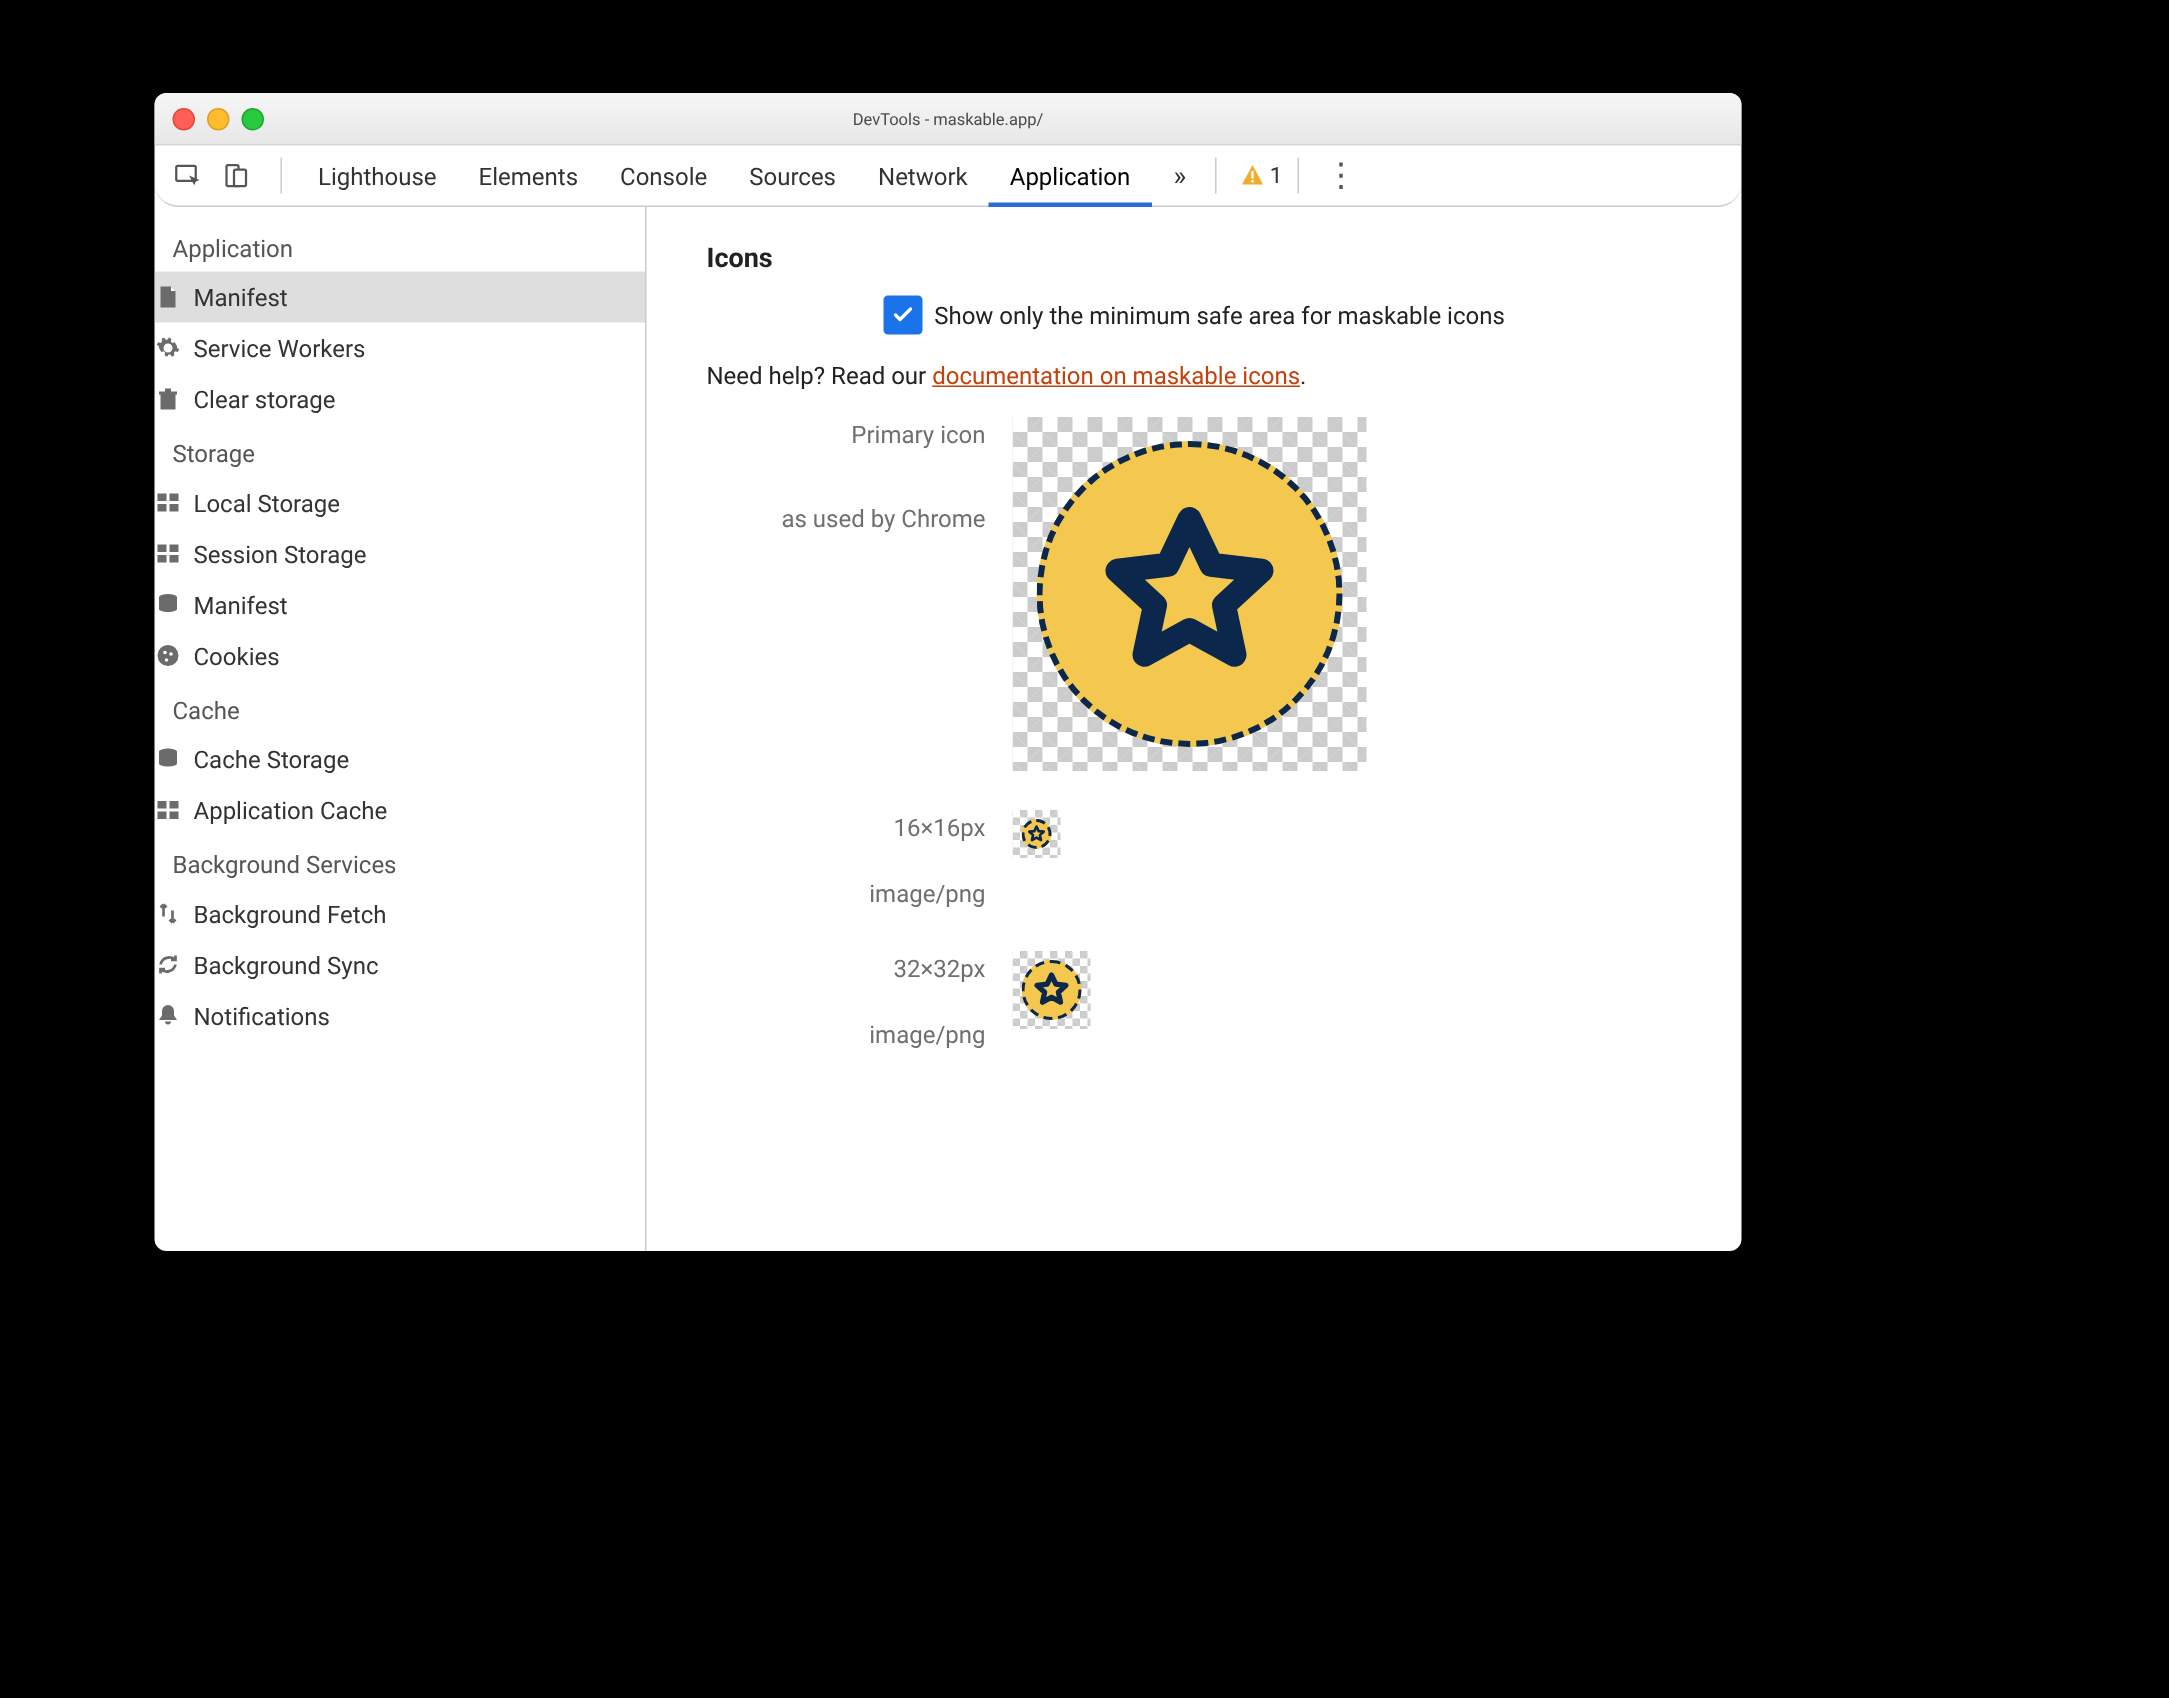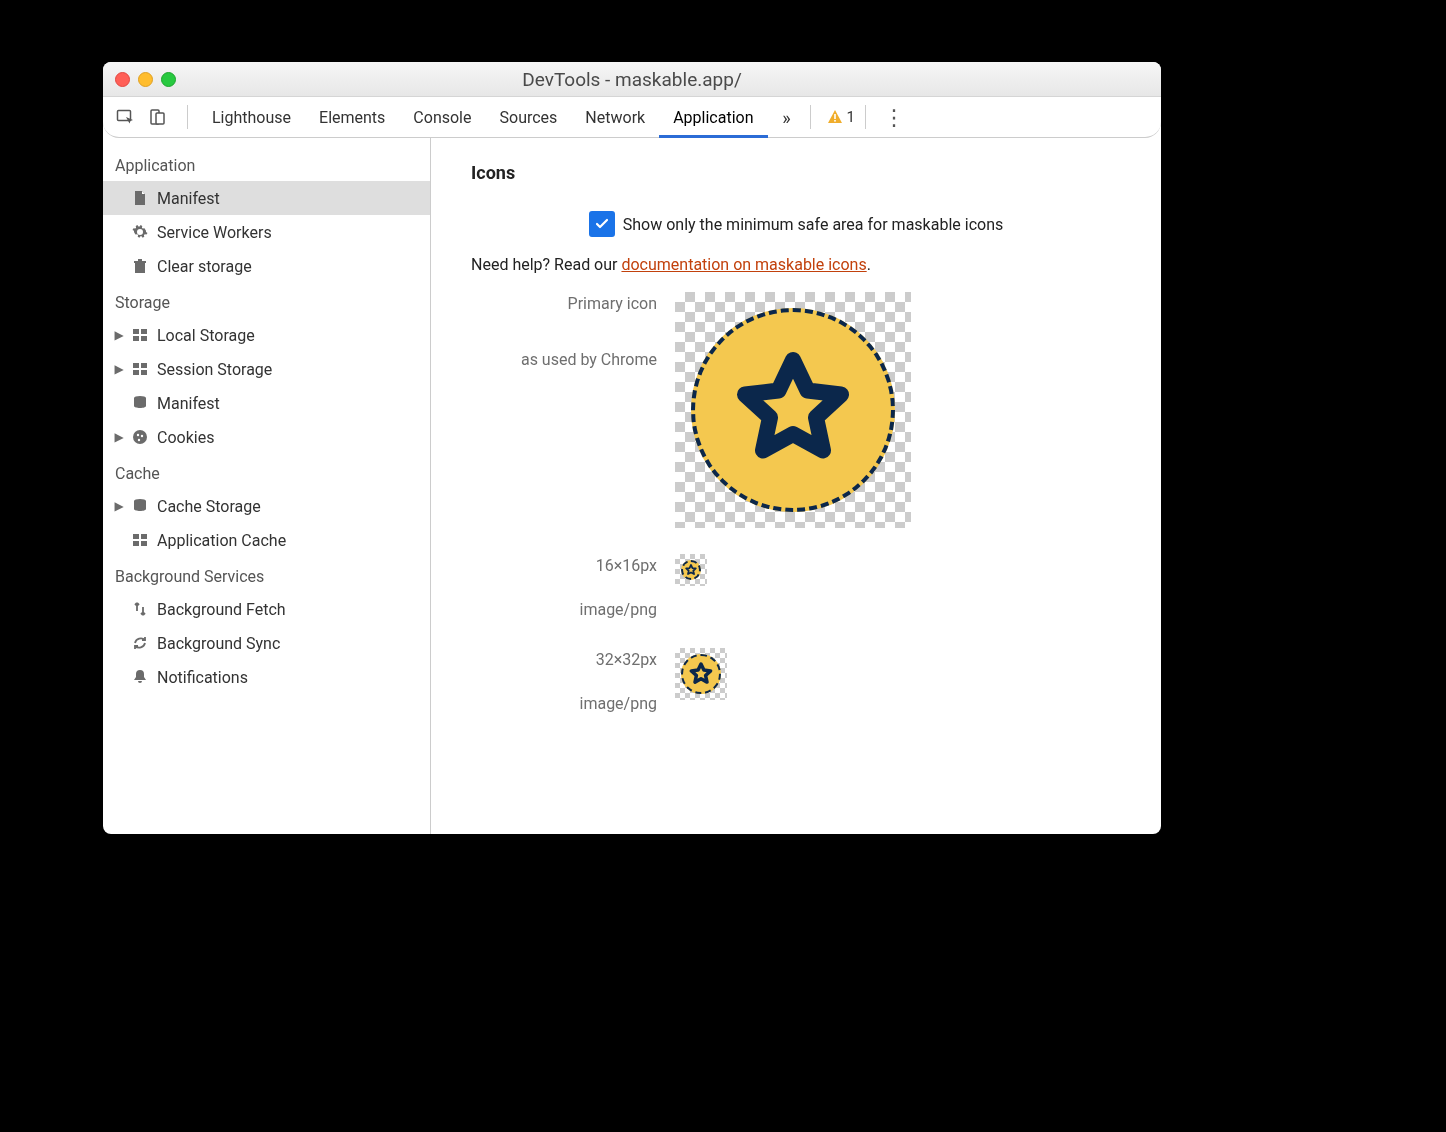--- a/index.html
+++ b/index.html
@@ -4,41 +4,41 @@
 <style>
   html,body{margin:0;padding:0;background:#000;height:100%;font-family:-apple-system,BlinkMacSystemFont,"Segoe UI",Roboto,Arial,sans-serif;}
   .desktop{position:relative;width:1446px;height:1132px;background:#000;}
   .window{position:absolute;left:103px;top:62px;width:1058px;height:772px;background:#fff;border-radius:8px;box-shadow:0 25px 60px rgba(0,0,0,0.5);overflow:hidden;display:flex;flex-direction:column;}
   .titlebar{height:34px;background:linear-gradient(#f6f6f6,#e7e7e7);border-bottom:1px solid #d5d5d5;display:flex;align-items:center;position:relative;}
   .traffic{display:flex;gap:8px;margin-left:12px;}
   .dot{width:13px;height:13px;border-radius:50%;}
   .red{background:#ff5f57;border:1px solid #e24640;}
   .yellow{background:#ffbd2e;border:1px solid #dfa023;}
   .green{background:#28c940;border:1px solid #1da52d;}
-  .title{position:absolute;left:0;right:0;text-align:center;font-size:19px;color:#4a4a4a;}
+  .title{position:absolute;left:0;right:0;text-align:center;font-size:11px;color:#4a4a4a;}
   .toolbar{height:40px;border-bottom:1px solid #ccc;display:flex;align-items:center;padding:0 10px;font-size:16px;color:#333;border-radius:16px;}
   .tb-icon{display:inline-flex;align-items:center;justify-content:center;width:24px;height:24px;margin-right:8px;}
   .vsep{width:1px;height:24px;background:#ccc;margin:0 10px;}
   .tabs{display:flex;align-items:stretch;height:100%;gap:0;}
   .tab{padding:0 14px;display:flex;align-items:center;color:#333;cursor:pointer;position:relative;}
   .tab.active{color:#000;}
   .tab.active::after{content:"";position:absolute;left:0;right:0;bottom:-1px;height:3px;background:#2b6cd6;}
   .more{width:26px;text-align:center;font-size:18px;color:#333;cursor:pointer;margin-left:6px;}
   .warn{display:flex;align-items:center;margin-left:6px;color:#333;font-size:15px;}
   .warn svg{margin-right:4px;}
   .kebab{width:24px;text-align:center;font-size:22px;color:#555;cursor:pointer;margin-left:6px;margin-right:4px;}
   .body{flex:1;display:flex;overflow:hidden;}
   .sidebar{width:327px;border-right:1px solid #ccc;overflow-y:auto;padding-top:8px;font-size:16px;color:#222;}
   .sec-h{padding:10px 12px 6px;color:#555;font-size:16px;}
-  .row{display:flex;align-items:center;height:34px;padding-left:28px;cursor:pointer;color:#333;}
+  .row{display:flex;align-items:center;height:34px;cursor:pointer;color:#333;}
   .row.selected{background:#dedede;}
   .row .arrow{width:12px;display:inline-block;text-align:center;color:#6b6b6b;font-size:12px;margin-left:-18px;margin-right:6px;}
   .row .ricon{width:18px;height:18px;margin-right:8px;color:#6b6b6b;display:inline-flex;align-items:center;justify-content:center;}
   .main{flex:1;overflow:auto;padding:24px 40px;font-size:16px;color:#222;}
-  .sec-title{font-weight:700;font-size:18px;margin-bottom:28px;}
+  .sec-title{font-weight:700;font-size:18px;margin-bottom:14px;}
   .chk-row{display:flex;align-items:center;margin-bottom:18px;justify-content:center;}
   .chk{width:22px;height:22px;border:2px solid #1a73e8;border-radius:3px;background:#1a73e8;display:inline-flex;align-items:center;justify-content:center;margin-right:8px;}
   .help{margin-bottom:18px;}
   .help a{color:#c2410c;text-decoration:underline;}
   .icon-row{display:flex;align-items:flex-start;margin-bottom:26px;}
   .icon-label{width:186px;text-align:right;color:#6f6f6f;padding-right:18px;line-height:1.5;}
   .icon-prev{display:inline-block;}
   .checker{background-image:linear-gradient(45deg,#ccc 25%,transparent 25%),linear-gradient(-45deg,#ccc 25%,transparent 25%),linear-gradient(45deg,transparent 75%,#ccc 75%),linear-gradient(-45deg,transparent 75%,#ccc 75%);background-size:20px 20px;background-position:0 0,0 10px,10px -10px,-10px 0;background-color:#fff;}
   .checker-sm{background-size:10px 10px;background-position:0 0,0 5px,5px -5px,-5px 0;}
   .big{width:236px;height:236px;display:flex;align-items:center;justify-content:center;}

